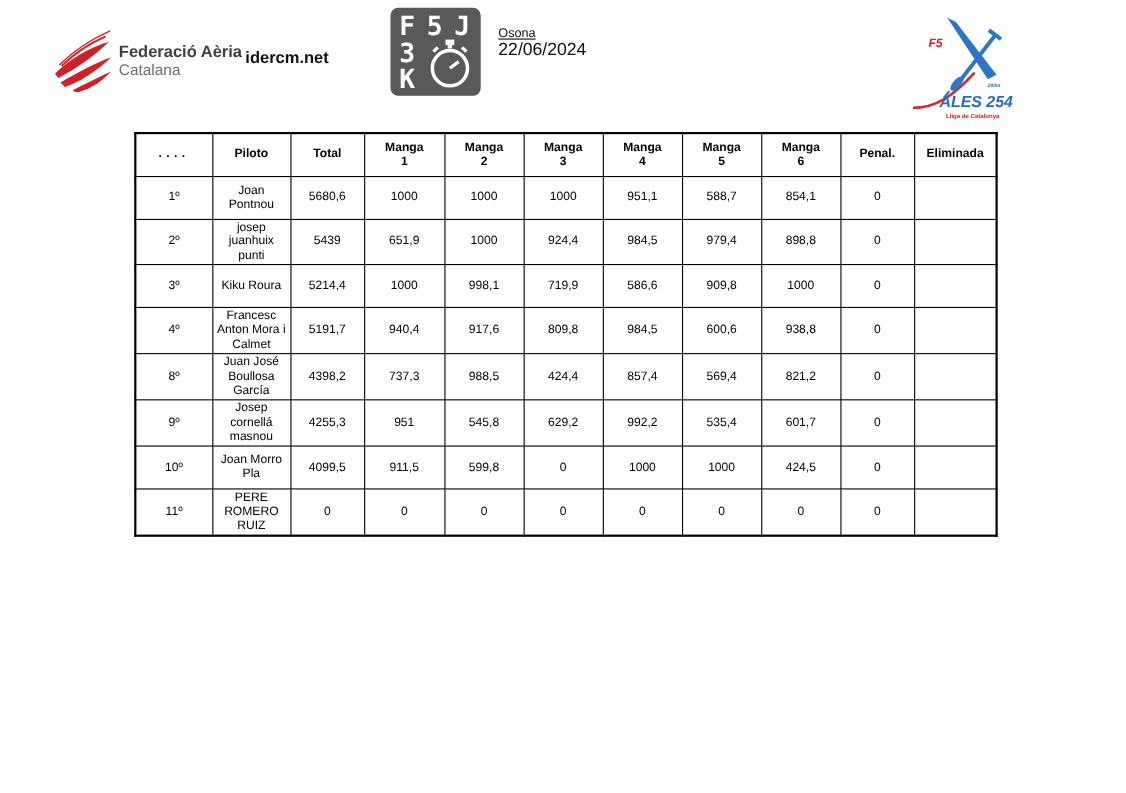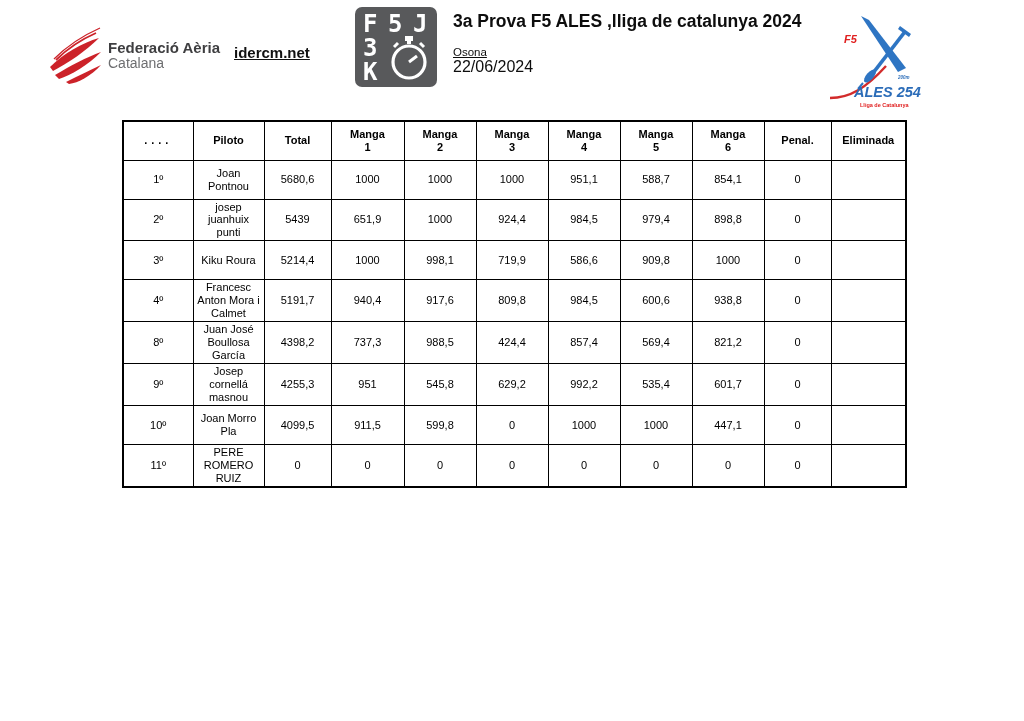--- a/index.html
+++ b/index.html
@@ -7,21 +7,21 @@
   body { font-family:"Liberation Sans", sans-serif; color:#000; }
   #page { position:relative; width:1024px; height:721px; background:#fff; overflow:hidden; }
 
   
   .fac-logo { position:absolute; left:42px; top:24px; width:190px; height:62px; display:flex; align-items:center; }
   .fac-swoosh { width:62px; height:58px; flex:0 0 auto; }
   .fac-text { margin-left:4px; line-height:1.05; }
   .fac-line1 { font-weight:bold; font-size:15px; color:#3e3e40; }
   .fac-line2 { font-size:14px; color:#6d6e70; }
 
-  .site-name { position:absolute; left:234px; top:44px; font-size:15px; font-weight:bold; color:#111;text-decoration:underline; }
+  .site-name { position:absolute; left:223px; top:44px; font-size:15px; font-weight:bold; color:#111; }
 
   .f5j3k { position:absolute; left:355px; top:7px; width:82px; height:80px; background:#58595b; border-radius:7px; }
   .f5j3k .ltr { position:absolute; color:#fff; font-weight:bold; font-size:24px; line-height:1; font-family:"DejaVu Sans Mono", monospace; }
   .f5j3k .l-f { left:8px;  top:5px; }
   .f5j3k .l-5 { left:33px; top:5px; }
   .f5j3k .l-j { left:58px; top:5px; }
   .f5j3k .l-3 { left:8px;  top:29px; }
   .f5j3k .l-k { left:8px;  top:53px; }
   .f5j3k svg.stopwatch { position:absolute; right:6px; bottom:5px; width:44px; height:48px; }
 
@@ -72,21 +72,20 @@
       <rect x="18" y="2" width="8" height="5" fill="#fff"></rect>
       <rect x="20" y="6" width="4" height="4" fill="#fff"></rect>
       <line x1="33" y1="9" x2="37" y2="13" stroke="#fff" stroke-width="3"></line>
       <line x1="11" y1="9" x2="7" y2="13" stroke="#fff" stroke-width="3"></line>
       <circle cx="22" cy="28" r="16" fill="none" stroke="#fff" stroke-width="3.2"></circle>
       <line x1="22" y1="28" x2="30" y2="22" stroke="#fff" stroke-width="3"></line>
     </svg>
   </div>
 
   <div class="title-block">
-    <div class="doc-title">3a Prova F5 ALES ,lliga de catalunya 2024</div>
     <div class="doc-location">Osona</div>
     <div class="doc-date">22/06/2024</div>
   </div>
 
   <svg class="ales-logo" viewBox="0 0 104 106">
 
     <path d="M2,92 C22,92 38,82 58,60" fill="none" stroke="#d22b2b" stroke-width="2.4"></path>
 
     <polygon points="33,10 41,14 78,62 70,66" fill="#2e75c3"></polygon>
 
@@ -219,21 +218,21 @@
         </tr>
         <tr>
           <td>10º</td>
           <td>Joan Morro Pla</td>
           <td>4099,5</td>
           <td>911,5</td>
           <td>599,8</td>
           <td>0</td>
           <td>1000</td>
           <td>1000</td>
-          <td>447,1</td>
+          <td>424,5</td>
           <td>0</td>
           <td></td>
         </tr>
         <tr>
           <td>11º</td>
           <td>PERE ROMERO RUIZ</td>
           <td>0</td>
           <td>0</td>
           <td>0</td>
           <td>0</td>

